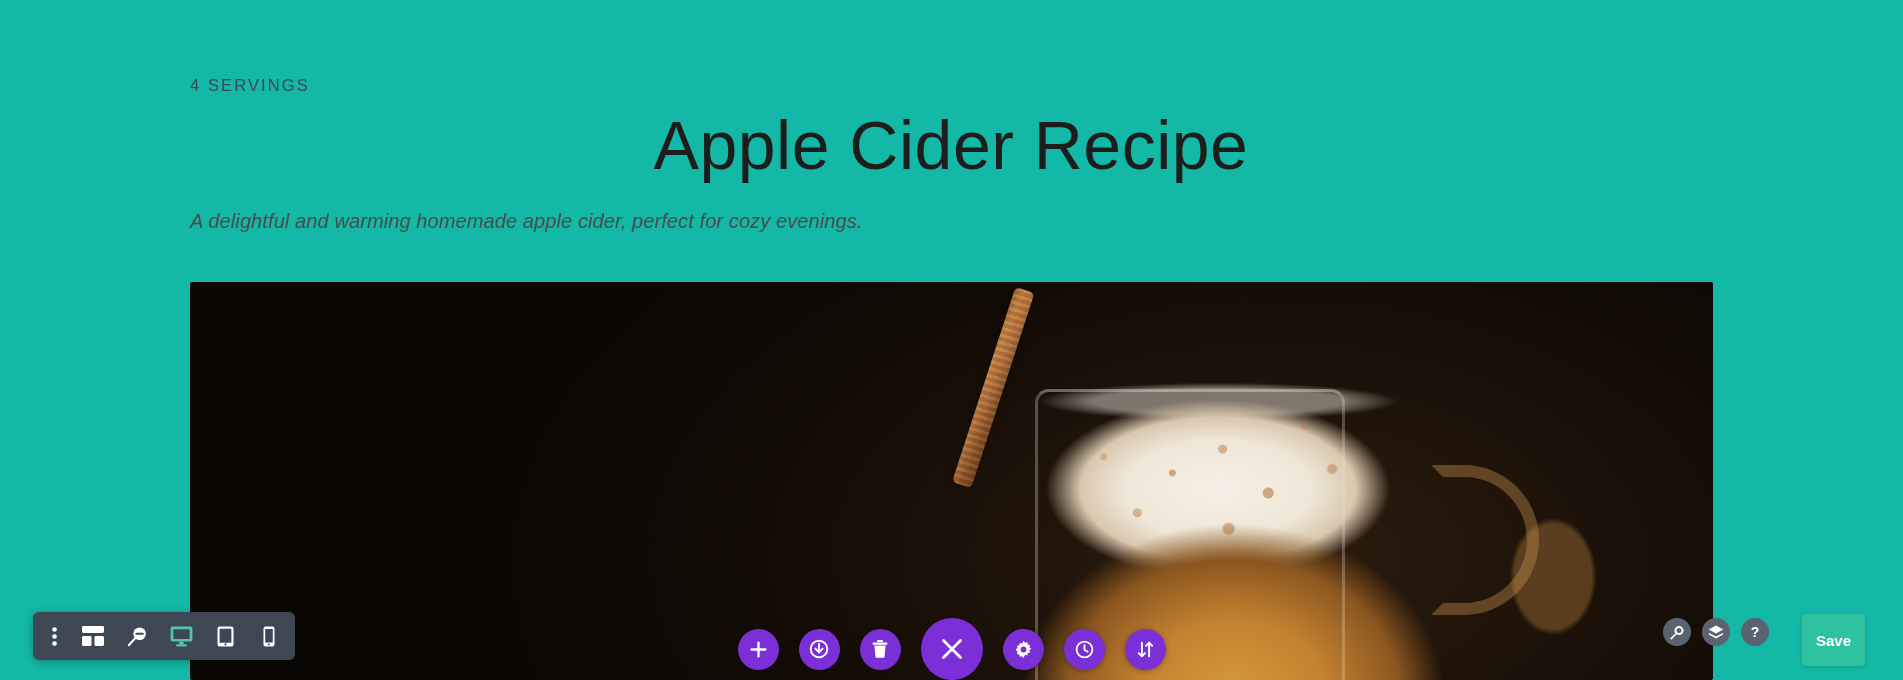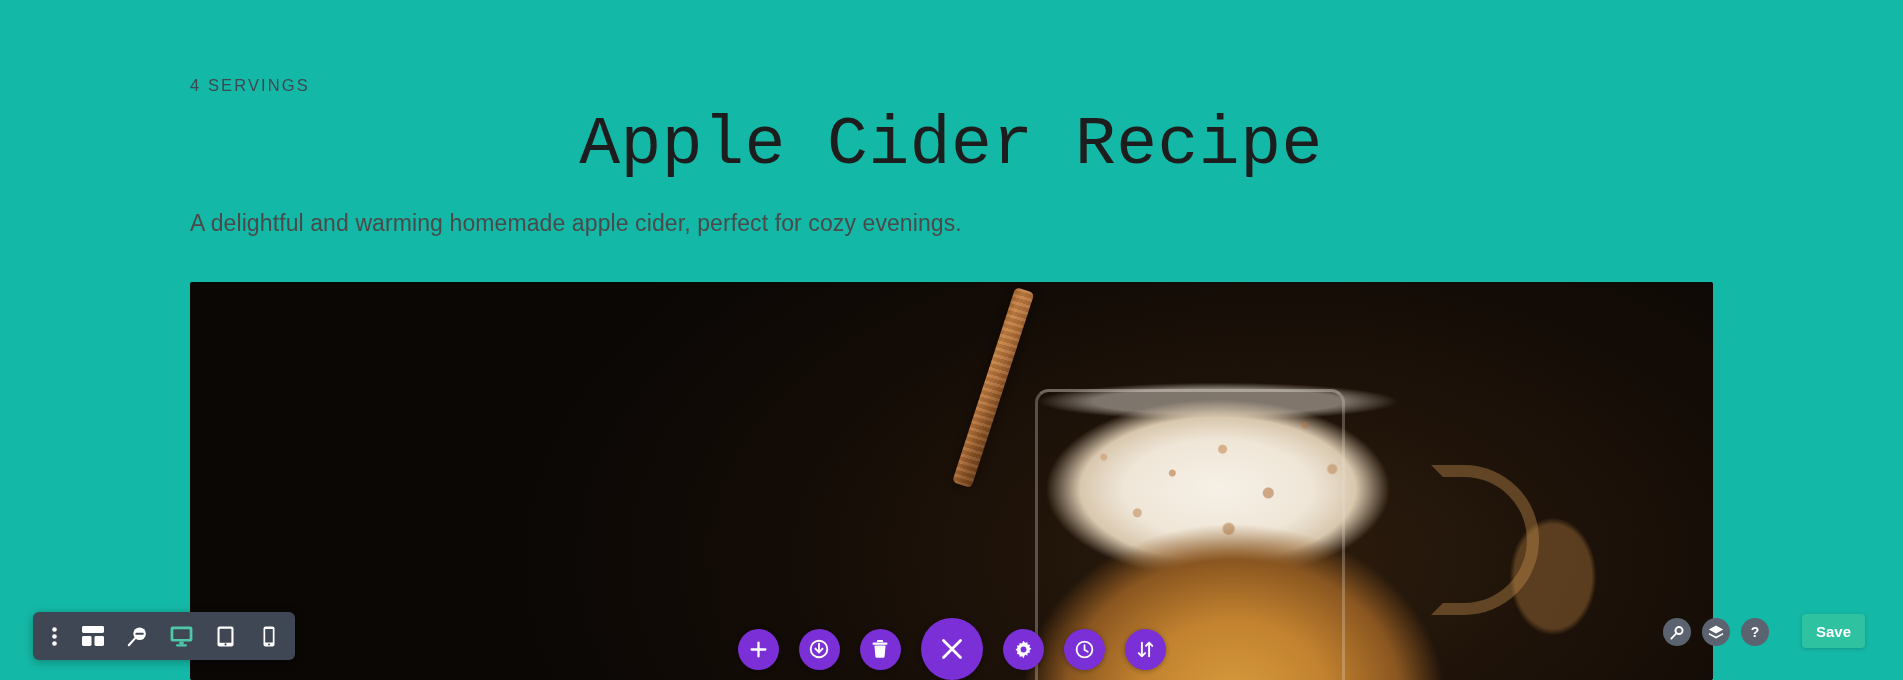--- a/index.html
+++ b/index.html
@@ -38,37 +38,38 @@
     text-transform: uppercase;
     white-space: nowrap;
   }
 
   .recipe-title {
     position: absolute;
     left: 190px;
     top: 104px;
     width: 1522px;
     text-align: center;
-    font-family: Liberation Mono, monospace;
+    font-family: Liberation Sans, sans-serif;
     font-size: 68px;
     font-weight: 400;
     line-height: 1.22;
     color: #1d1d1d;
     letter-spacing: 0.5px;
   }
 
   .recipe-desc {
     position: absolute;
     left: 190px;
     top: 210px;
-    font-size: 23px;
+    font-size: 20px;
     font-weight: 400;
     color: #4a4a4a;
     letter-spacing: 0.1px;
     white-space: nowrap;
+    font-style: italic;
   }
 
   
   .hero-wrap {
     position: absolute;
     left: 190px;
     top: 282px;
     width: 1523px;
     height: 398px;
     border-radius: 3px;
@@ -241,21 +242,21 @@
     font-size: 14px;
     font-weight: 700;
   }
   .util-btn svg { display: block; }
 
   .save-btn {
     position: absolute;
     right: 38px;
     top: 614px;
     min-width: 61px;
-    height: 34px;
+    height: 52px;
     padding: 0 14px;
     border-radius: 4px;
     background: #2ec2a0;
     color: #ffffff;
     font-size: 15px;
     font-weight: 700;
     border: none;
     cursor: pointer;
     display: flex;
     align-items: center;

